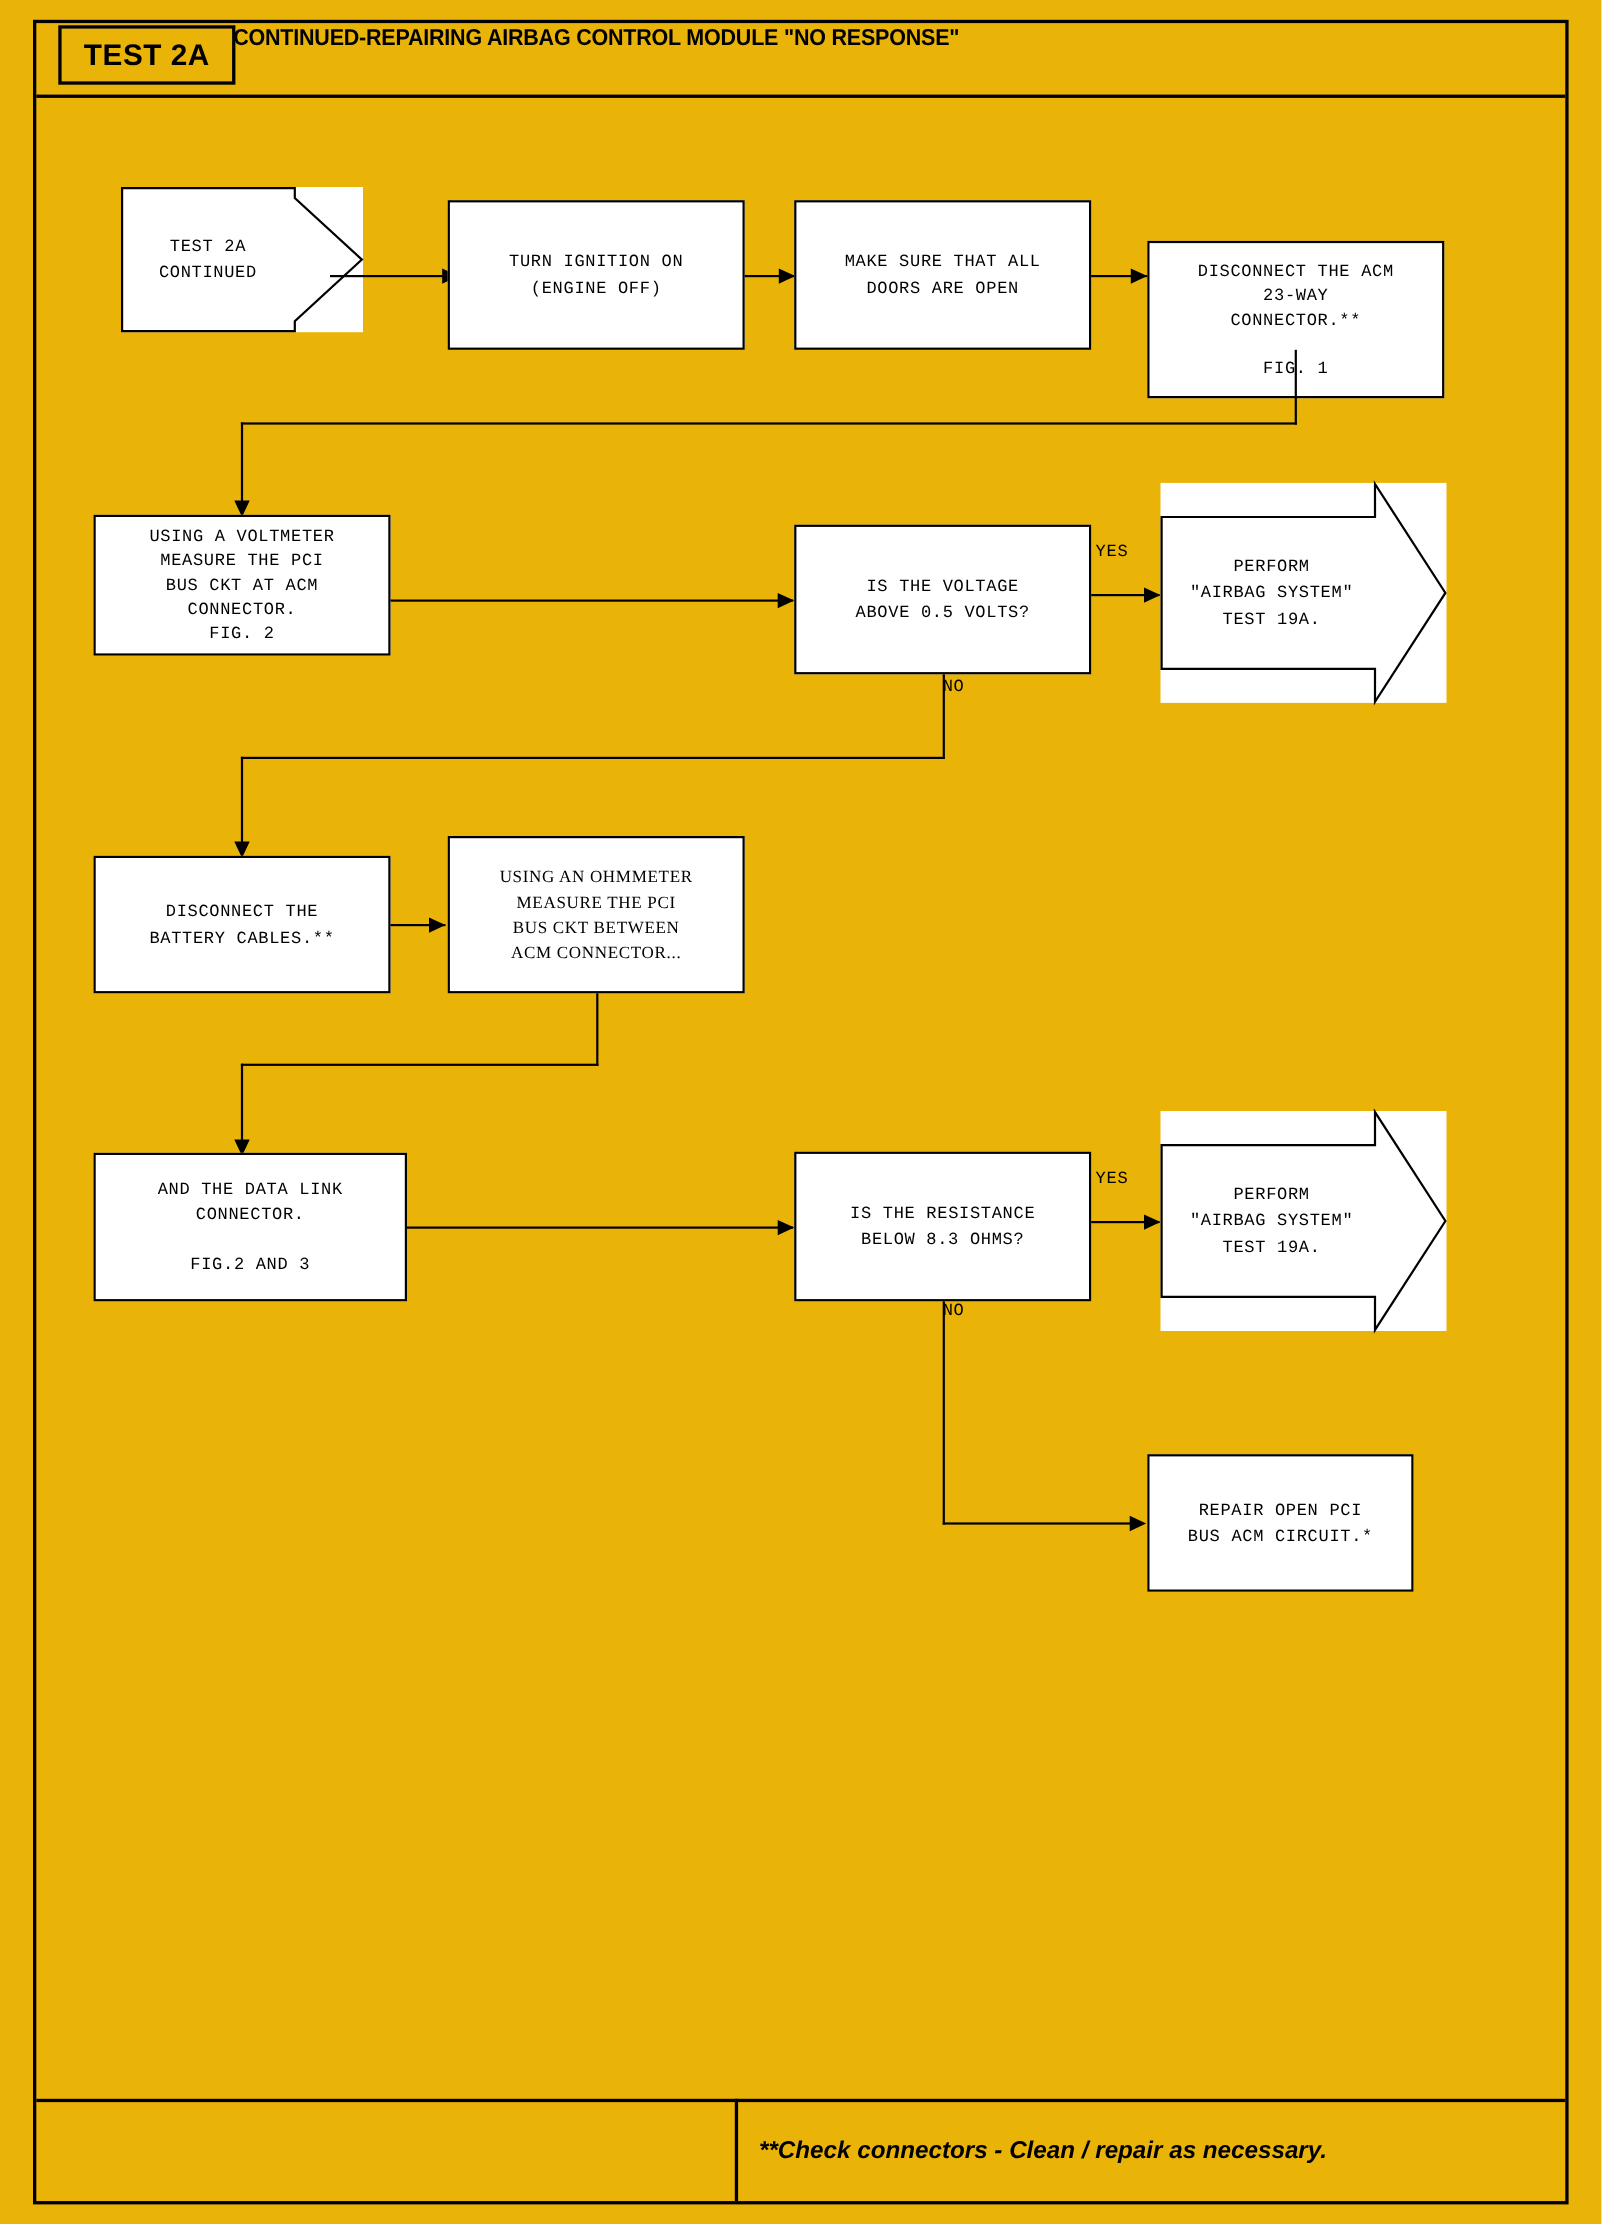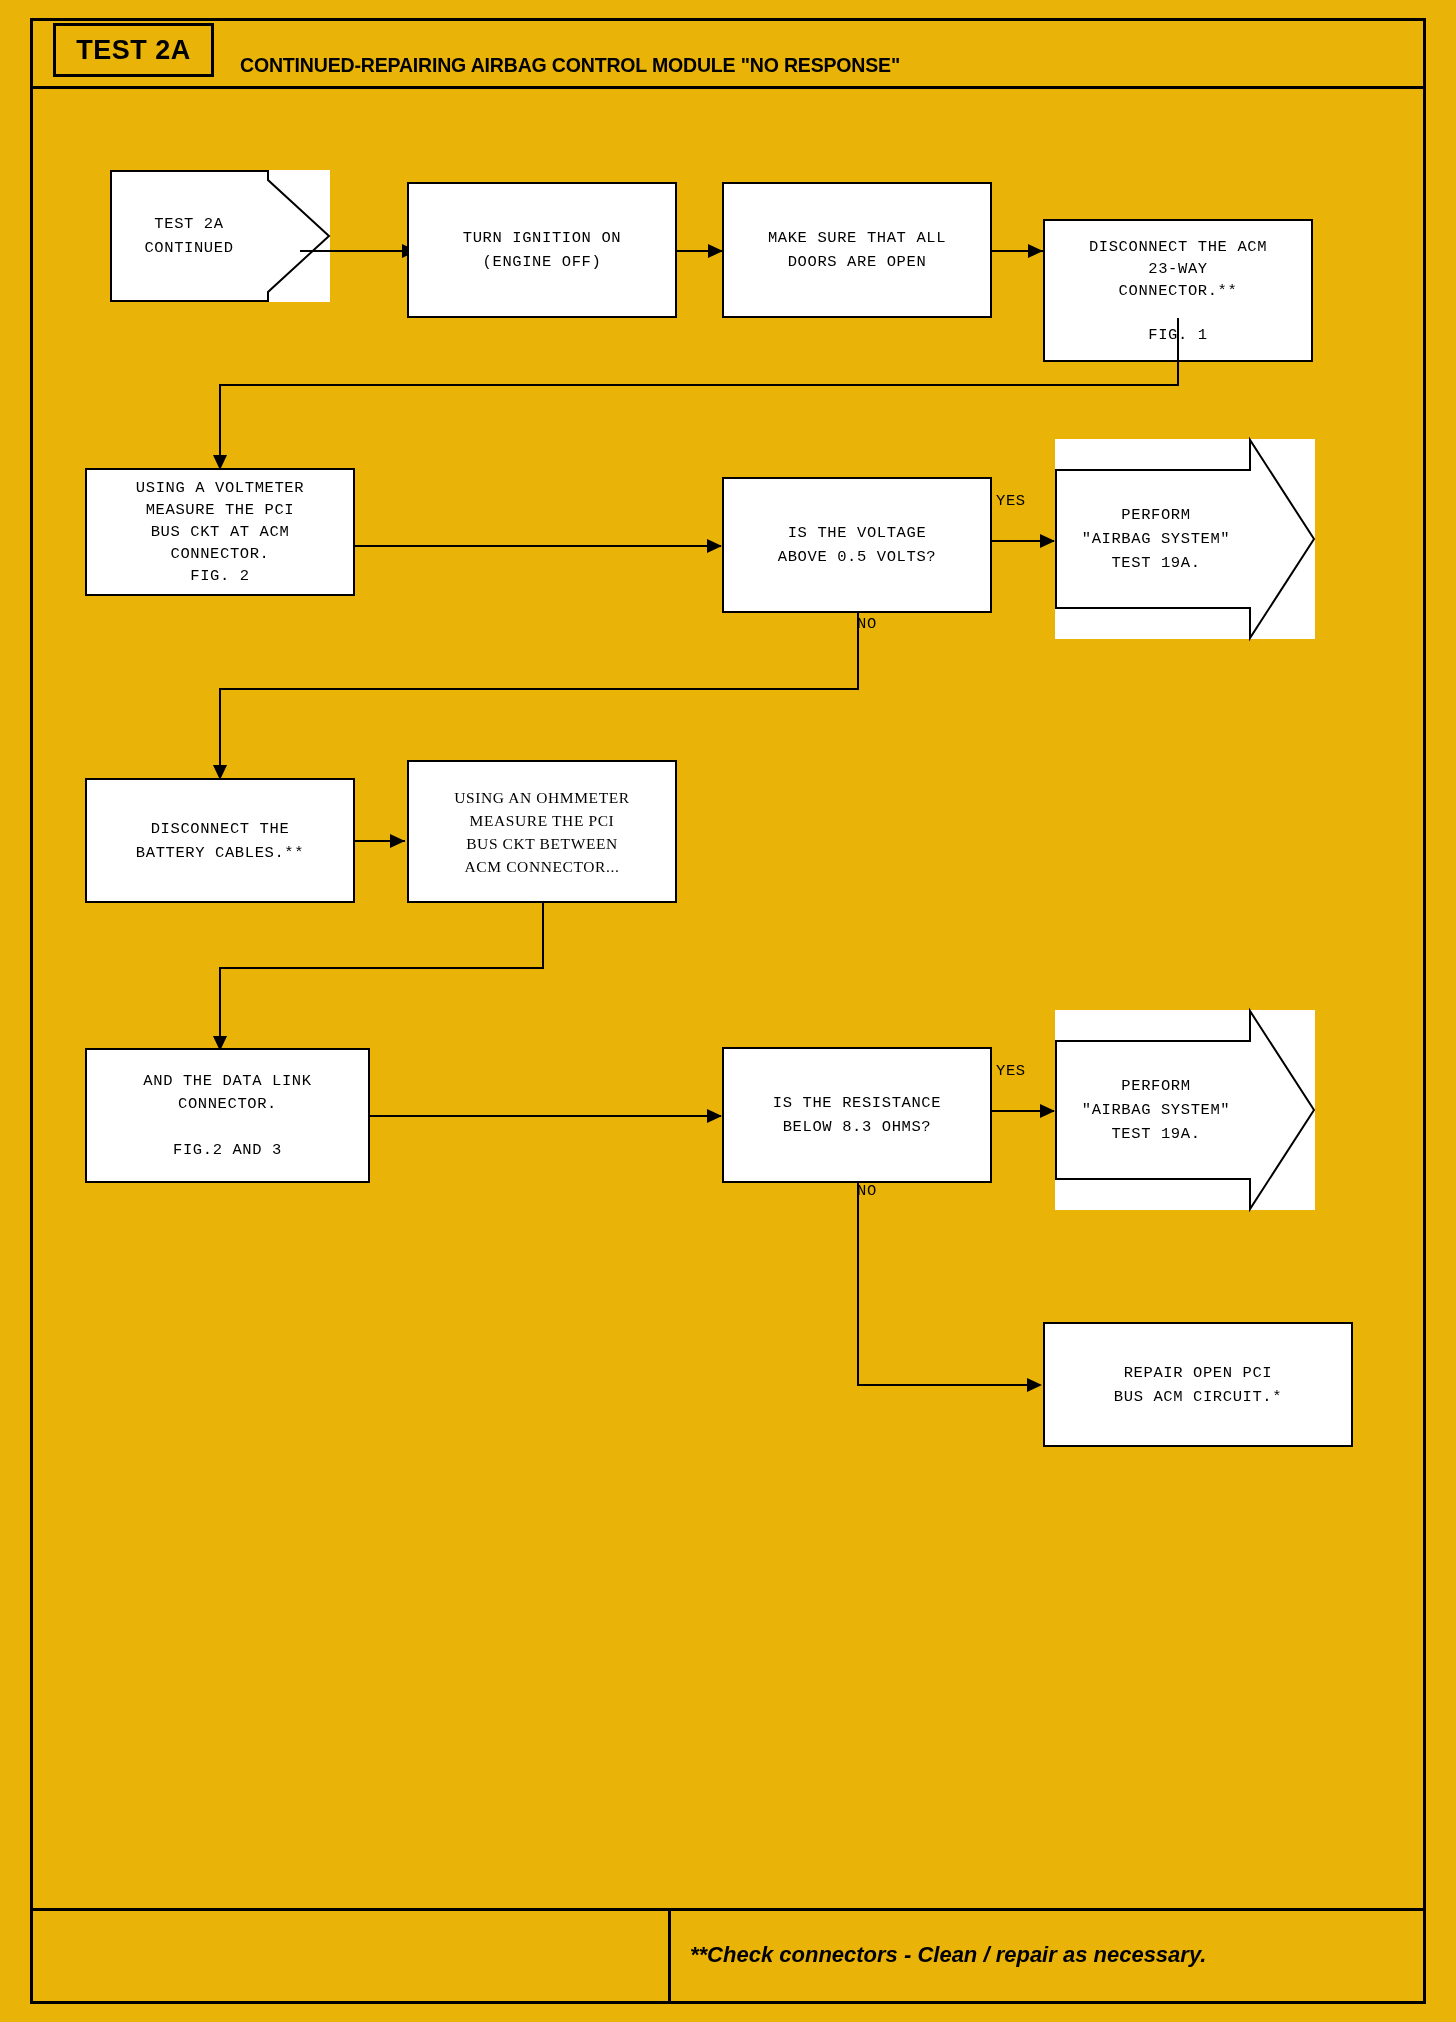--- a/index.html
+++ b/index.html
@@ -52,25 +52,25 @@
     justify-content: center;
   }
   .test-tag span {
     font-size: 27px;
     font-weight: bold;
     letter-spacing: 0.5px;
     font-family: "Liberation Sans", sans-serif;
   }
   .header-title {
     position: absolute;
-    left: 240px;
+    left: 212px;
     top: 23px;
     height: 54px;
     display: flex;
-    align-items: flex-end;
+    align-items: flex-start;
   }
   .header-title span {
     font-size: 21px;
     font-weight: bold;
     letter-spacing: -0.2px;
     font-family: "Liberation Sans", sans-serif;
     transform: scaleX(0.93);
     transform-origin: left center;
     white-space: nowrap;
   }
@@ -322,21 +322,21 @@
     <div class="txt" style="right:58px;">PERFORM
 "AIRBAG SYSTEM"
 TEST 19A.</div>
   </div>
 
   <div class="edge-label" style="left:857px; top:1182px;">NO</div>
   <div class="vline" style="left:857px; top:1183px; height:203px;"></div>
   <div class="hline" style="left:857px; top:1384px; width:182px;"></div>
   <div class="arrow-r" style="left:1027px; top:1378px;"></div>
 
-  <div class="node boxnode" style="left:1043px; top:1322px; width:310px; height:125px;">
+  <div class="node boxnode" style="left:1043px; top:1322px; width:242px; height:125px;">
     <div class="txt">REPAIR OPEN PCI
 BUS ACM CIRCUIT.*</div>
   </div>
 
   <div class="footer-band"></div>
   <div class="footer-divider"></div>
 
   <div class="footer-note footer-right">
     <span>**Check connectors - Clean / repair as necessary.</span>
   </div>

